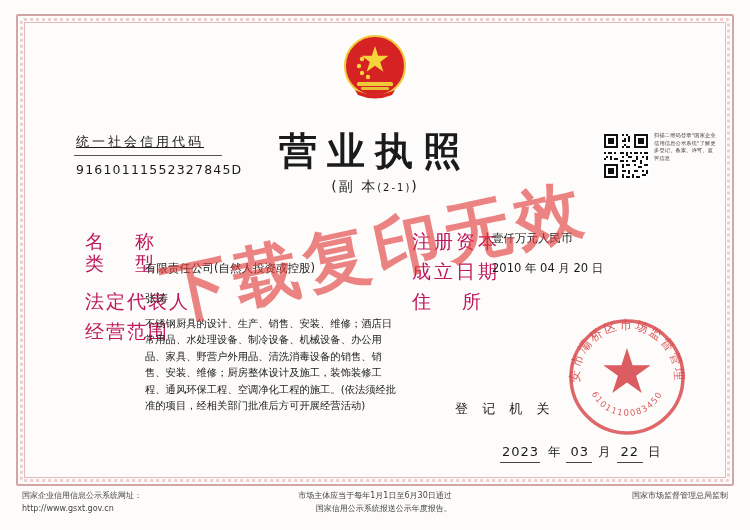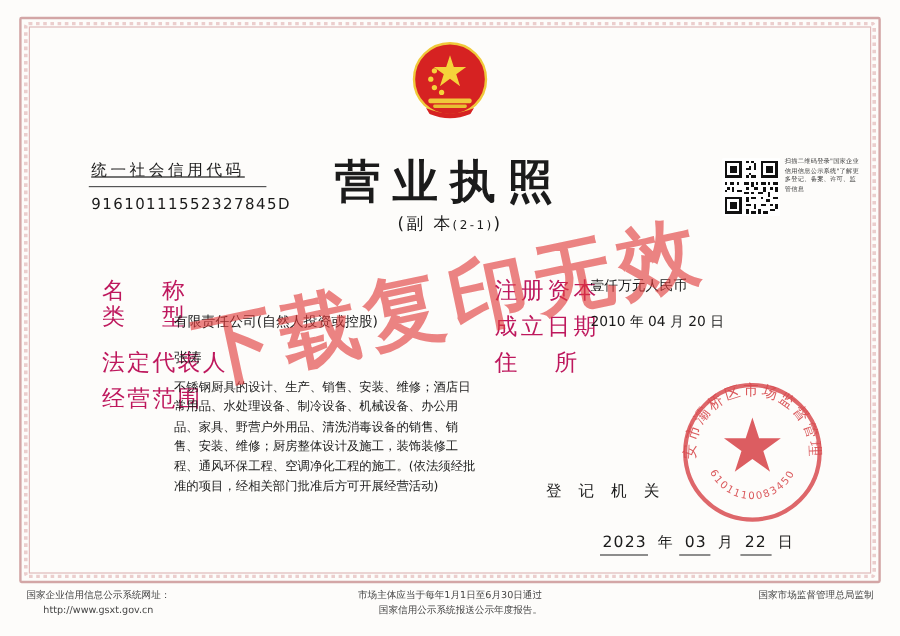--- a/index.html
+++ b/index.html
@@ -125,21 +125,21 @@
     font-weight:bold;font-size:66px;letter-spacing:6px;
     color:rgba(224,56,56,.62);
     white-space:nowrap;pointer-events:none;
   }
 
   
   .footer{
     position:absolute;left:0;right:0;bottom:6px;height:34px;
     font-size:8px;color:#444;
   }
-  .footer .f-left{position:absolute;left:22px;top:0;line-height:1.6;text-align:center;}
+  .footer .f-left{position:absolute;left:22px;top:0;line-height:1.6;}
   .footer .f-mid{position:absolute;left:50%;transform:translateX(-50%);top:0;text-align:right;line-height:1.6;}
   .footer .f-right{position:absolute;right:22px;top:0;line-height:1.6;text-align:right;padding-left:38px;}
 </style>
 </head>
 <body>
 
 <div class="page">
 
   <div class="frame-outer"></div>
   <div class="frame-scallop"></div>

